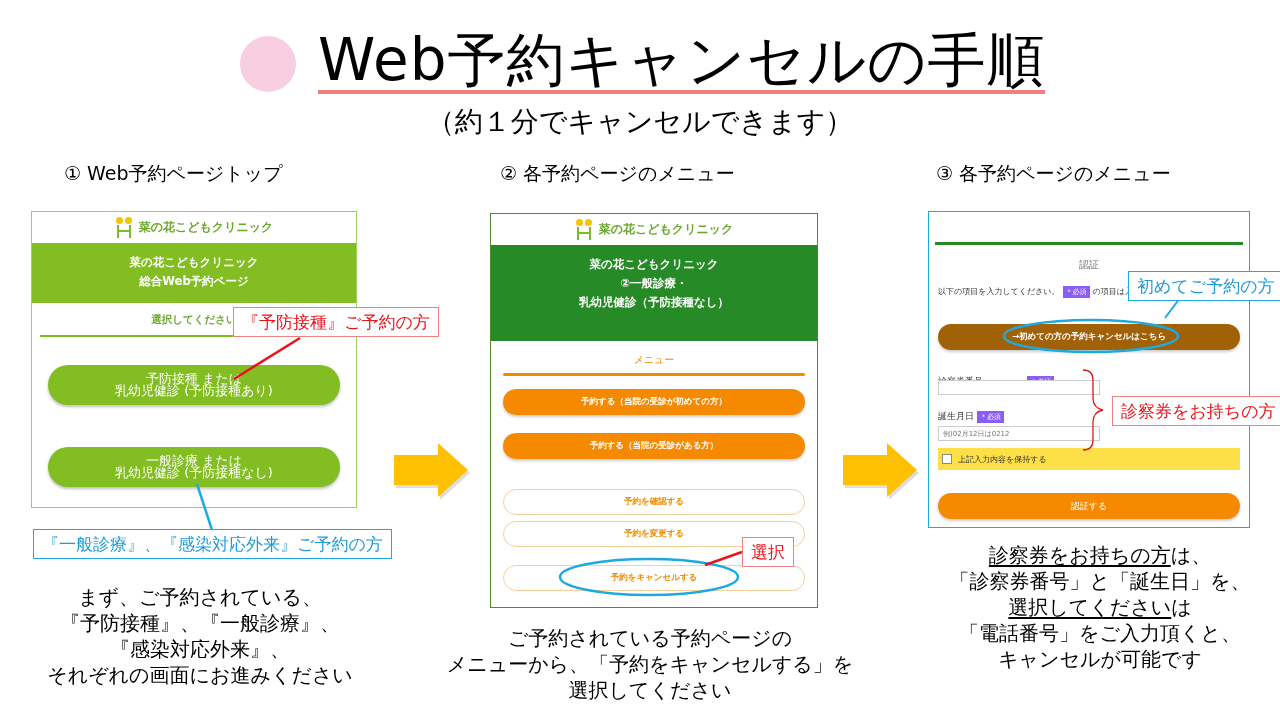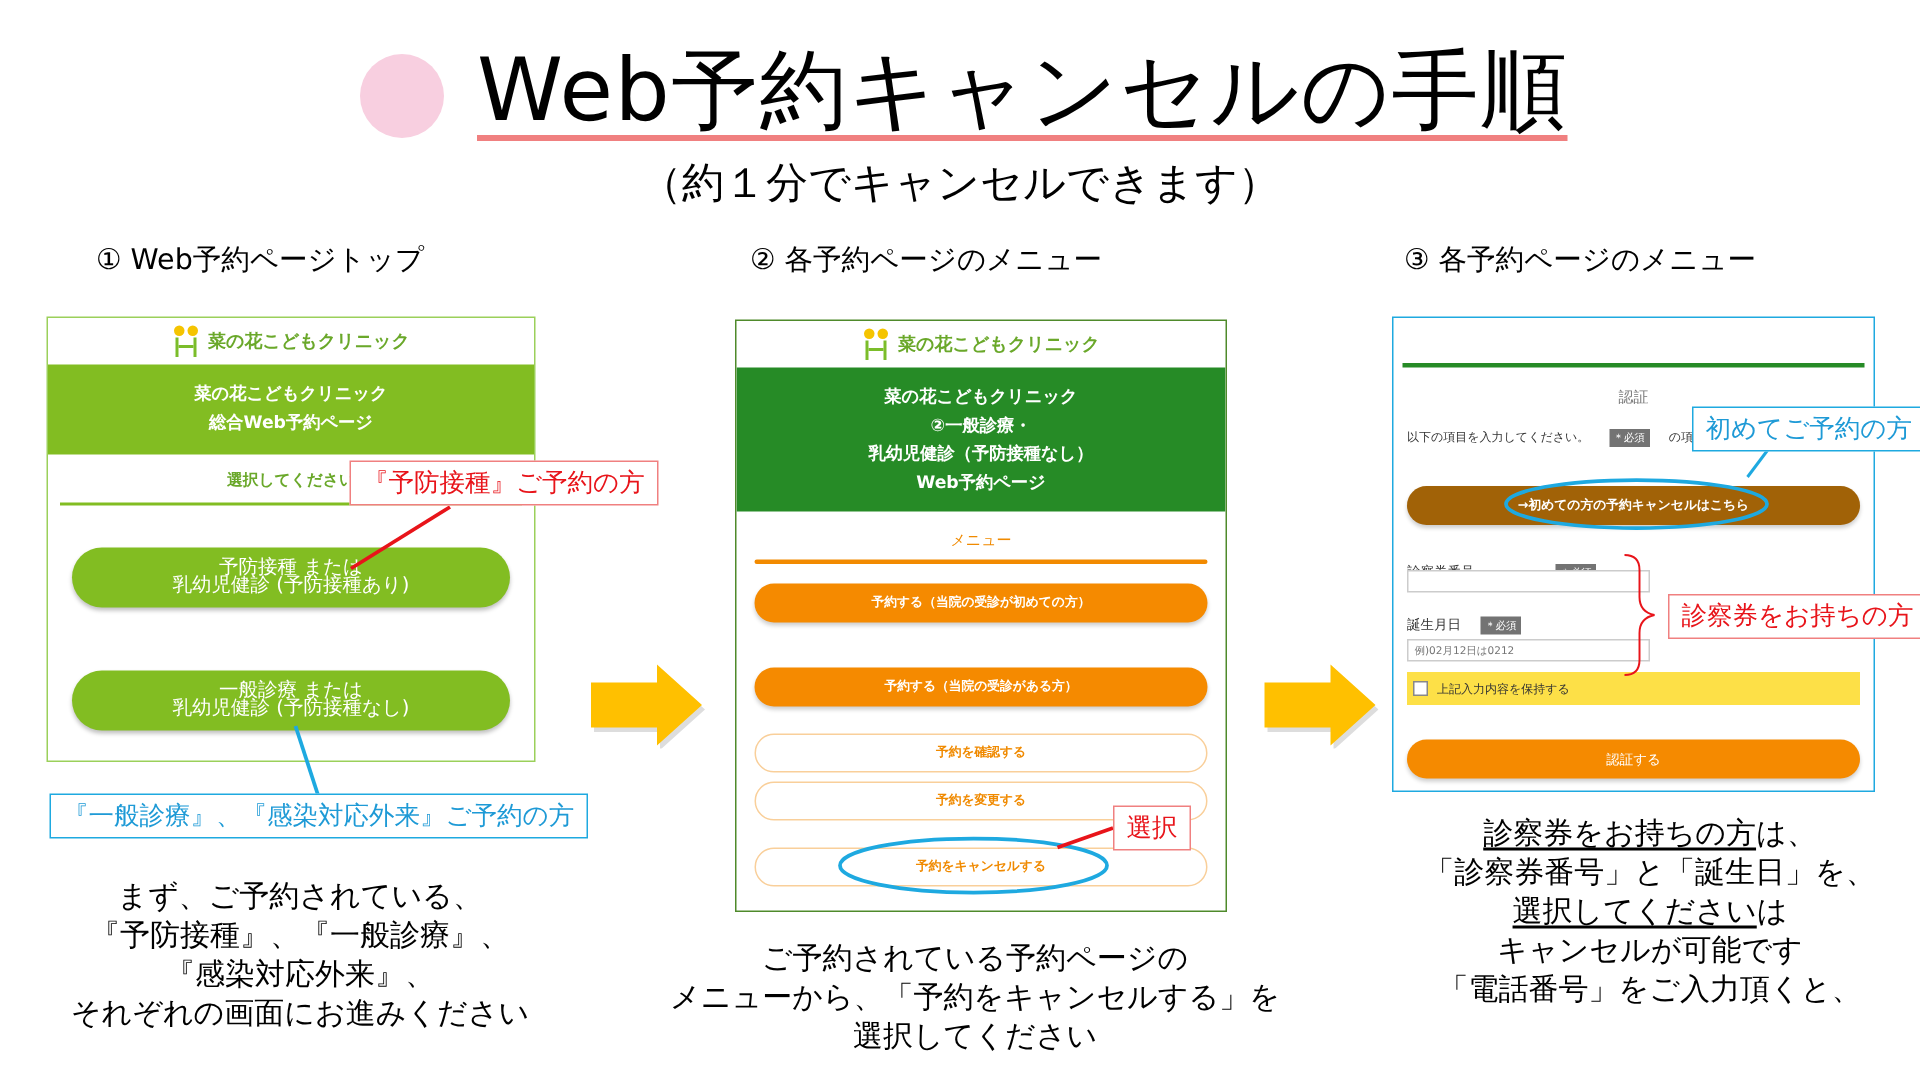--- a/index.html
+++ b/index.html
@@ -41,21 +41,21 @@
   .o-btn { position:absolute; left:12px; width:302px; height:26px; border-radius:13px; font-size:8.5px;
            font-weight:bold; display:flex; align-items:center; justify-content:center; box-sizing:border-box; }
   .o-solid { background:#f58a00; color:#fff; box-shadow:0 2px 3px rgba(0,0,0,.2); }
   .o-outline { background:#fff; color:#f08a00; border:1.5px solid #f9cf9a; }
 
   
   .p3 { left:928px; top:211px; width:322px; height:317px; border:1.5px solid #1ea9e0; }
   .dark-green-line { position:absolute; left:6px; right:6px; top:30px; height:3px; background:#268b26; }
   .auth-title { position:absolute; left:0; right:0; top:46px; text-align:center; font-size:10px; color:#777; }
   .auth-desc { position:absolute; left:9px; top:74px; font-size:8px; color:#333; white-space:nowrap; }
-  .req { display:inline-block; background:#737373; color:#fff; font-size:7px; padding:1px 3px; margin:0 13px; }
+  .req { display:inline-block; background:#8b5cf6; color:#fff; font-size:7px; padding:1px 3px; margin:0 3px; }
   .first-btn { position:absolute; left:9px; top:112px; width:302px; height:26px; border-radius:13px;
                background:#a16207; color:#fff; font-size:8.5px; font-weight:bold; display:flex; align-items:center;
                justify-content:center; box-shadow:0 2px 3px rgba(0,0,0,.2); }
   .fld-lbl { position:absolute; left:9px; font-size:9px; color:#333; display:flex; align-items:center; }
   .fld { position:absolute; left:9px; width:162px; height:15px; border:1px solid #ccc; background:#fff;
          font-size:7px; color:#aaa; padding-left:4px; box-sizing:border-box; line-height:14px; font-family:"DejaVu Sans", sans-serif; }
   .keep-row { position:absolute; left:9px; top:236px; width:302px; height:22px; background:#fde047;
               font-size:8px; color:#333; display:flex; align-items:center; gap:6px; padding-left:4px; box-sizing:border-box; }
   .chk { width:8px; height:8px; border:1px solid #888; background:#fff; }
   .auth-btn { position:absolute; left:9px; top:281px; width:302px; height:26px; border-radius:13px;
@@ -119,26 +119,25 @@
       <span class="fl" style="left:1px"></span>
         <span class="fl" style="left:10px"></span>
         <span class="h"></span>
     </span>
     <span>菜の花こどもクリニック</span>
   </div>
   <div class="g-header">
     <div>菜の花こどもクリニック</div>
     <div>②一般診療・</div>
     <div>乳幼児健診（予防接種なし）</div>
-    <div>Web予約ページ</div>
   </div>
   <div class="menu-lbl">メニュー</div>
   <div class="orange-line"></div>
   <div class="o-btn o-solid" style="top:175px;">予約する（当院の受診が初めての方）</div>
-  <div class="o-btn o-solid" style="top:231px;">予約する（当院の受診がある方）</div>
+  <div class="o-btn o-solid" style="top:219px;">予約する（当院の受診がある方）</div>
   <div class="o-btn o-outline" style="top:263px;margin-top:12px;">予約を確認する</div>
   <div class="o-btn o-outline" style="top:307px;">予約を変更する</div>
   <div class="o-btn o-outline" style="top:351px;">予約をキャンセルする</div>
 </div>
 
 <div class="abs panel p3">
   <div class="dark-green-line"></div>
   <div class="auth-title">認証</div>
   <div class="auth-desc">
     <span>以下の項目を入力してください。</span><span class="req">＊必須</span><span>の項目は入</span>
@@ -194,15 +193,15 @@
 </div>
 <div class="caption" style="left:440px; width:420px; top:625px;">
   <div>ご予約されている予約ページの</div>
   <div>メニューから、「予約をキャンセルする」を</div>
   <div>選択してください</div>
 </div>
 <div class="caption" style="left:925px; width:350px; top:542px;">
   <div><span class="ul">診察券をお持ちの方</span><span>は、</span></div>
   <div>「診察券番号」と「誕生日」を、</div>
   <div><span class="ul">選択してください</span><span>は</span></div>
+  <div>「電話番号」をご入力頂くと、</div>
   <div>キャンセルが可能です</div>
-  <div>「電話番号」をご入力頂くと、</div>
 </div>
 
 </body></html>

